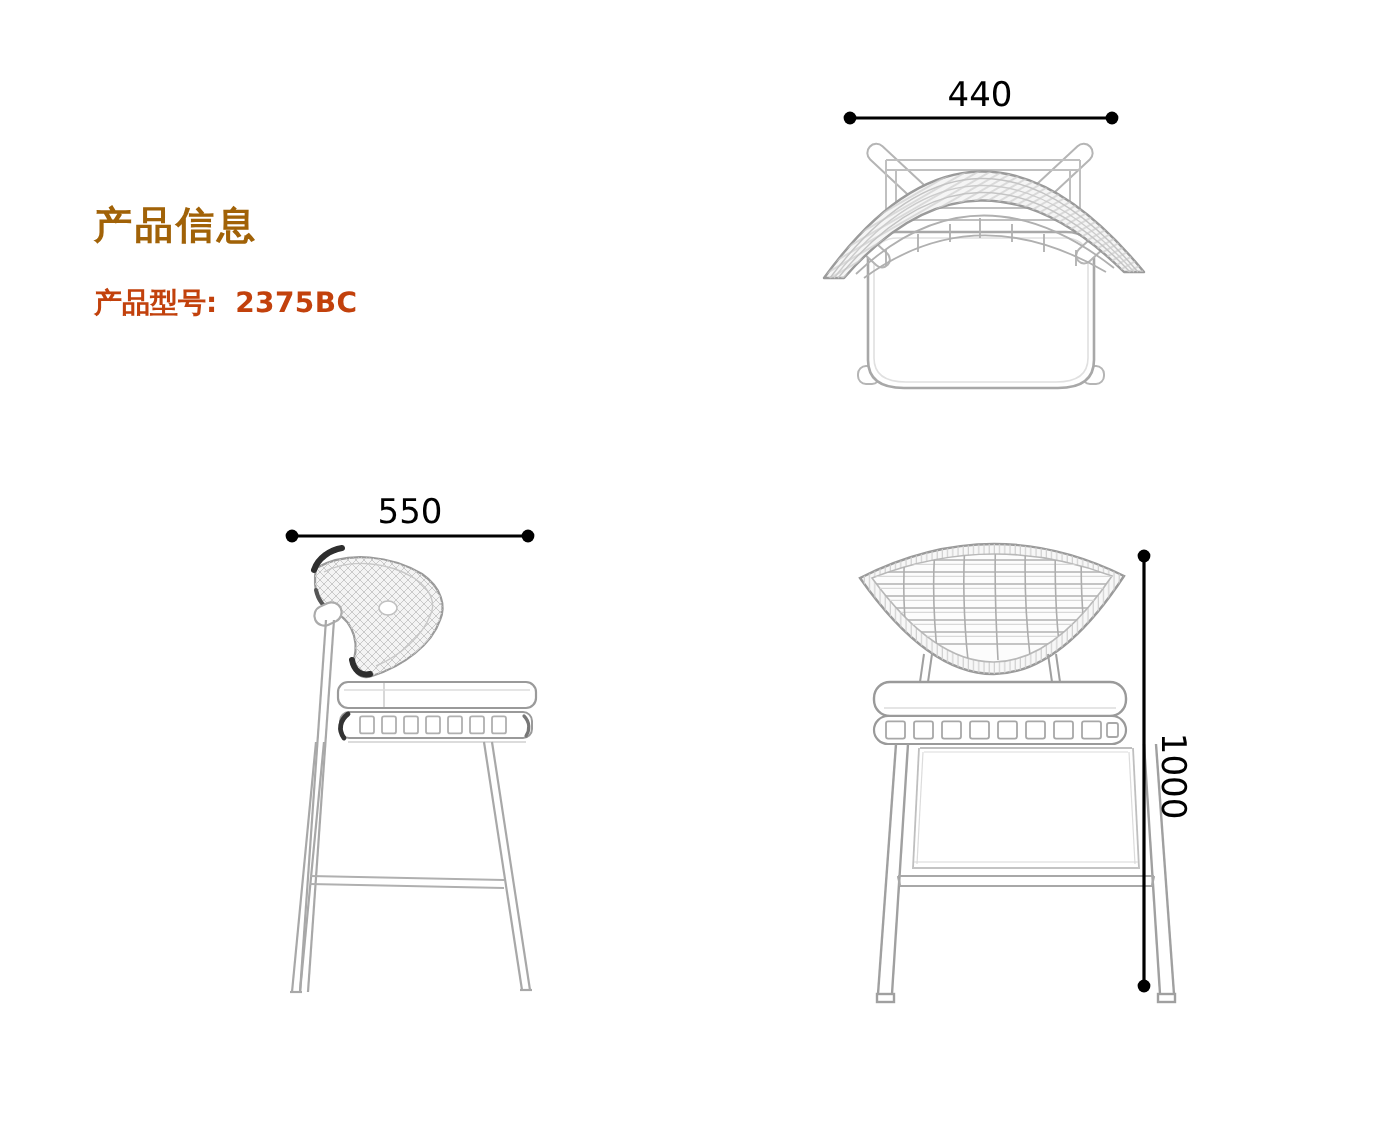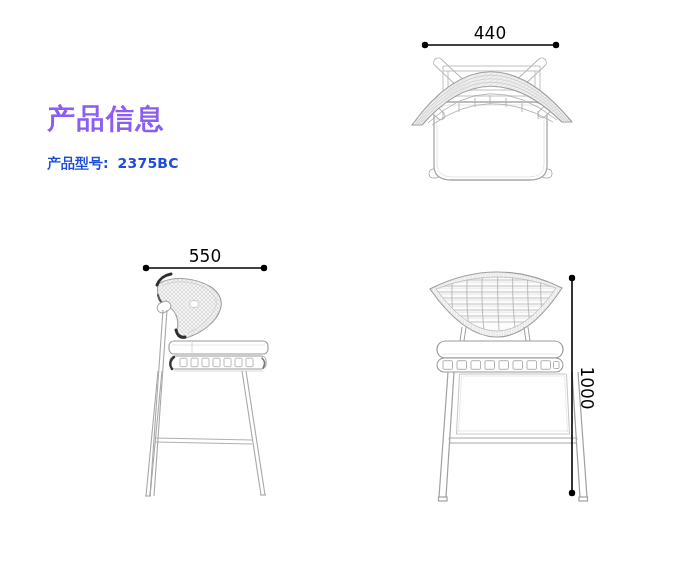--- a/index.html
+++ b/index.html
@@ -1,43 +1,43 @@
 <!DOCTYPE html>
 <html><head>
 <meta charset="utf-8">
 <style>
   html,body{margin:0;padding:0;background:#ffffff;}
   .canvas{
     position:relative;width:700px;height:568px;background:#ffffff;overflow:hidden;
     font-family:"DejaVu Sans","Liberation Sans",sans-serif;color:#111;
   }
   .info{position:absolute;left:47px;top:100px;}
-  .info .title{font-size:28px;font-weight:700;letter-spacing:1.5px;color:#8b5cf6;}
-  .info .line{font-size:14px;font-weight:600;color:#1d4ed8;white-space:nowrap;}
+  .info .title{font-size:19px;font-weight:700;letter-spacing:1.5px;color:#a16207;}
+  .info .line{font-size:14px;font-weight:600;color:#c2410c;white-space:nowrap;}
   .info .line.model{margin-top:17px;}
   .info .line.dims{margin-top:10px;}
   .info .lbl{margin-right:9px;}
   .info .val{margin-right:18px;letter-spacing:.2px;}
   .view{position:absolute;}
   .view svg{display:block;}
   svg text.dim{font-family:"DejaVu Sans","Liberation Sans",sans-serif;font-size:17px;fill:#000;}
 </style>
 </head>
 <body>
 
 <div class="canvas">
 
   <div class="info">
     <div class="title">产品信息</div>
     <div class="line model">
       <span class="lbl">产品型号:</span><span class="val">2375BC</span>
     </div>
   </div>
 
-  <div class="view" style="left:396px;top:24px;">
+  <div class="view" style="left:396px;top:38px;">
     <svg width="192" height="170" viewBox="0 0 192 170">
       <defs>
         <pattern id="tp-hatch" width="3" height="3" patternUnits="userSpaceOnUse" patternTransform="rotate(60)">
           <line x1="1" y1="0" x2="1" y2="3" stroke="#cfcfcf" stroke-width="0.7"></line>
         </pattern>
       </defs>
 
       <g>
         <line x1="29" y1="21" x2="160" y2="21" stroke="#000" stroke-width="1.6"></line>
         <circle cx="29" cy="21" r="3.2" fill="#000"></circle>

